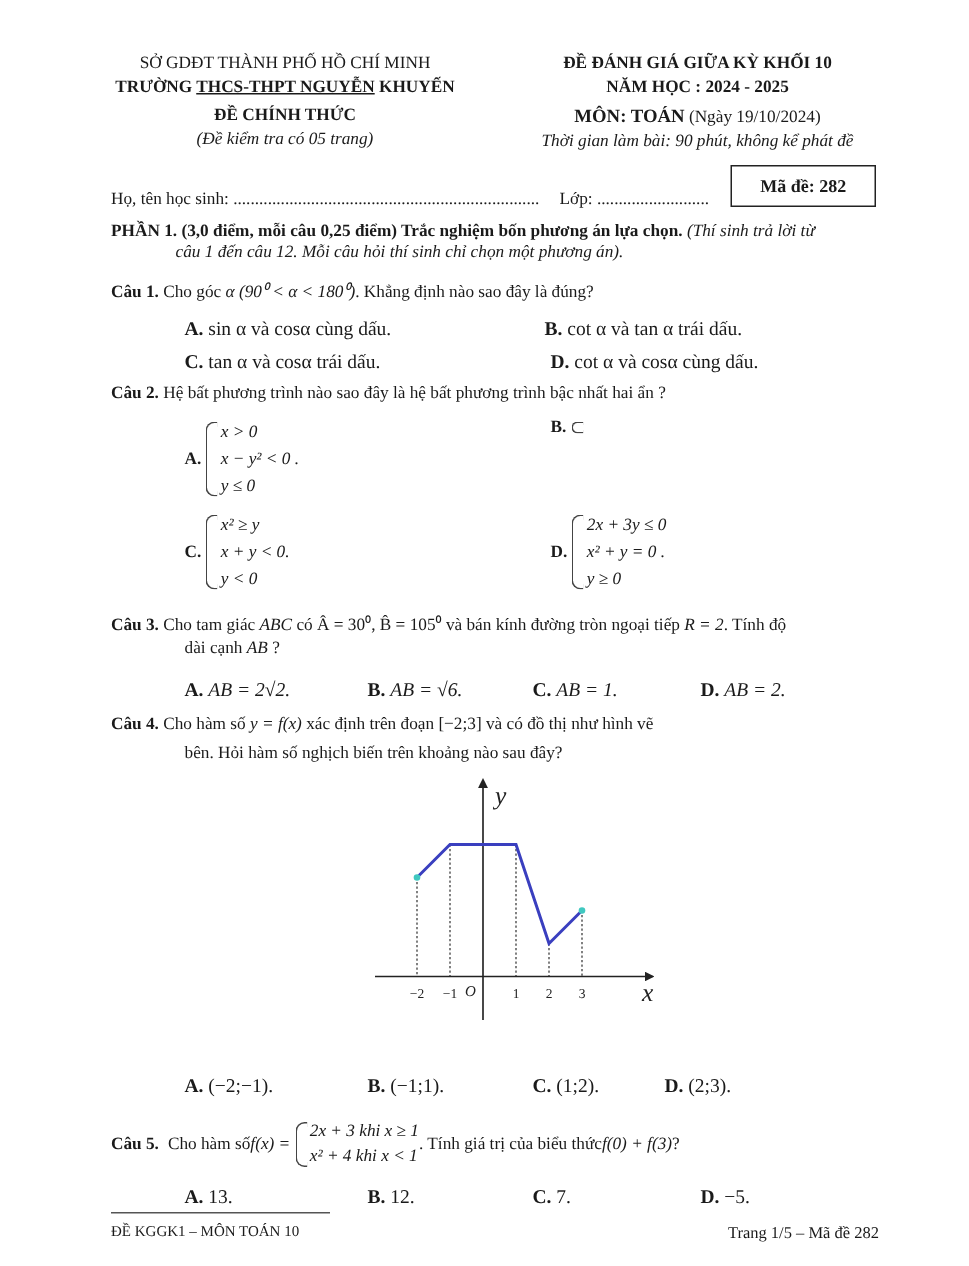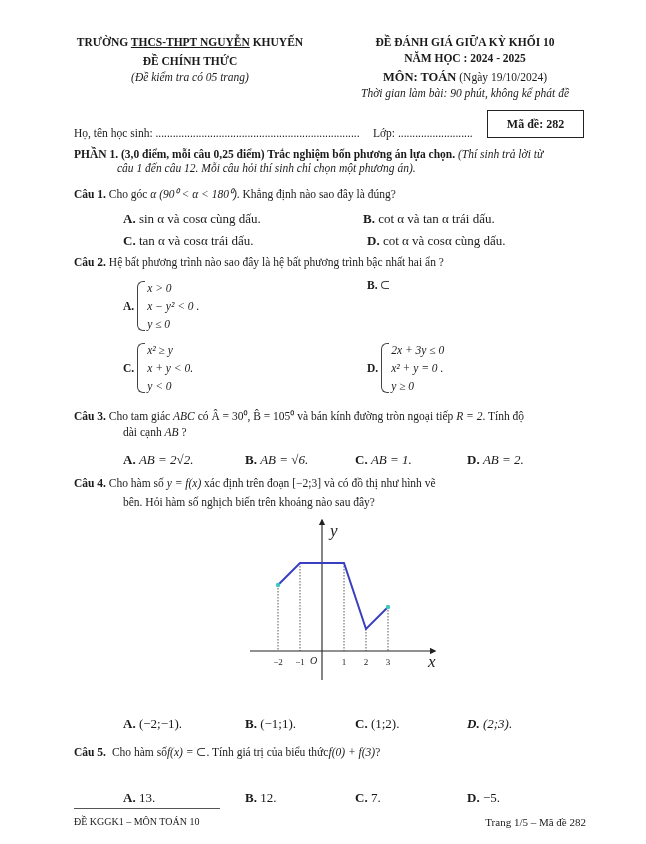--- a/index.html
+++ b/index.html
@@ -22,20 +22,21 @@
   .footer-line { left:74px; top:808px; width:146px; height:1px; background:#555; }
   .sys { position:absolute; display:flex; align-items:center; }
   .sys .l { font-weight:bold; margin-right:3px; }
   .sys .brk { width:7px; border:1.2px solid #444; border-right:none; border-radius:6px 0 0 6px; align-self:stretch; margin:2px 2px 2px 0; }
   .sys .rows { display:flex; flex-direction:column; line-height:18px; font-style:italic; }
 </style>
 </head>
 <body>
 
 <div class="abs hdr-left c hl">
+  <div>SỞ GDĐT THÀNH PHỐ HỒ CHÍ MINH</div>
   <div class="b"><span>TRƯỜNG </span><span class="ul">THCS-THPT NGUYỄN</span><span> KHUYẾN</span></div>
   <div class="b" style="margin-top:3px">ĐỀ CHÍNH THỨC</div>
   <div class="i">(Đề kiểm tra có 05 trang)</div>
 </div>
 
 <div class="abs hdr-right c hl">
   <div class="b">ĐỀ ĐÁNH GIÁ GIỮA KỲ KHỐI 10</div>
   <div class="b">NĂM HỌC : 2024 - 2025</div>
   <div style="margin-top:3px;font-size:12.5px"><span class="b">MÔN: TOÁN</span><span style="font-size:11.5px"> (Ngày 19/10/2024)</span></div>
   <div class="i">Thời gian làm bài: 90 phút, không kể phát đề</div>
@@ -141,27 +142,31 @@
       <text x="148" y="147" text-anchor="middle" font-size="9" font-family="Liberation Serif, serif" fill="#222">3</text>
     </g>
   <text id="x-label" font-family="Liberation Serif, serif" font-style="italic" font-size="17" fill="#222" x="188" y="149">x</text>
   <text id="y-label" font-family="Liberation Serif, serif" font-style="italic" font-size="17" fill="#222" x="90" y="18">y</text>
   <text id="o-label" font-family="Liberation Serif, serif" font-style="italic" font-size="10" fill="#222" x="70" y="146">O</text>
 </svg>
 
 <div class="opt" style="left:123px;top:716px;"><span class="l">A.</span> <span>(−2;−1).</span></div>
 <div class="opt" style="left:245px;top:716px;"><span class="l">B.</span> <span>(−1;1).</span></div>
 <div class="opt" style="left:355px;top:716px;"><span class="l">C.</span> <span>(1;2).</span></div>
-<div class="opt" style="left:467px;top:716px;font-style:italic;"><span class="l">D.</span> <span>(2;3).</span></div>
+<div class="opt" style="left:443px;top:716px;"><span class="l">D.</span> <span>(2;3).</span></div>
 
 <div class="sys" style="left:74px;top:746px;">
   <span class="b" style="margin-right:6px">Câu 5.</span>
   <span>Cho hàm số </span>
     <span class="m" style="margin-right:3px">f(x) =</span>
   <span class="brk"></span>
+  <div class="rows" style="line-height:17px">
+      <span>2x + 3   khi x ≥ 1</span>
+      <span>x² + 4   khi x &lt; 1</span>
+    </div>
   <span>. Tính giá trị của biểu thức </span>
     <span class="m">f(0) + f(3)</span>
     <span> ?</span>
 </div>
 <div class="opt" style="left:123px;top:790px;"><span class="l">A.</span> <span>13.</span></div>
 <div class="opt" style="left:245px;top:790px;"><span class="l">B.</span> <span>12.</span></div>
 <div class="opt" style="left:355px;top:790px;"><span class="l">C.</span> <span>7.</span></div>
 <div class="opt" style="left:467px;top:790px;"><span class="l">D.</span> <span>−5.</span></div>
 
 <div class="abs footer-line"></div>

